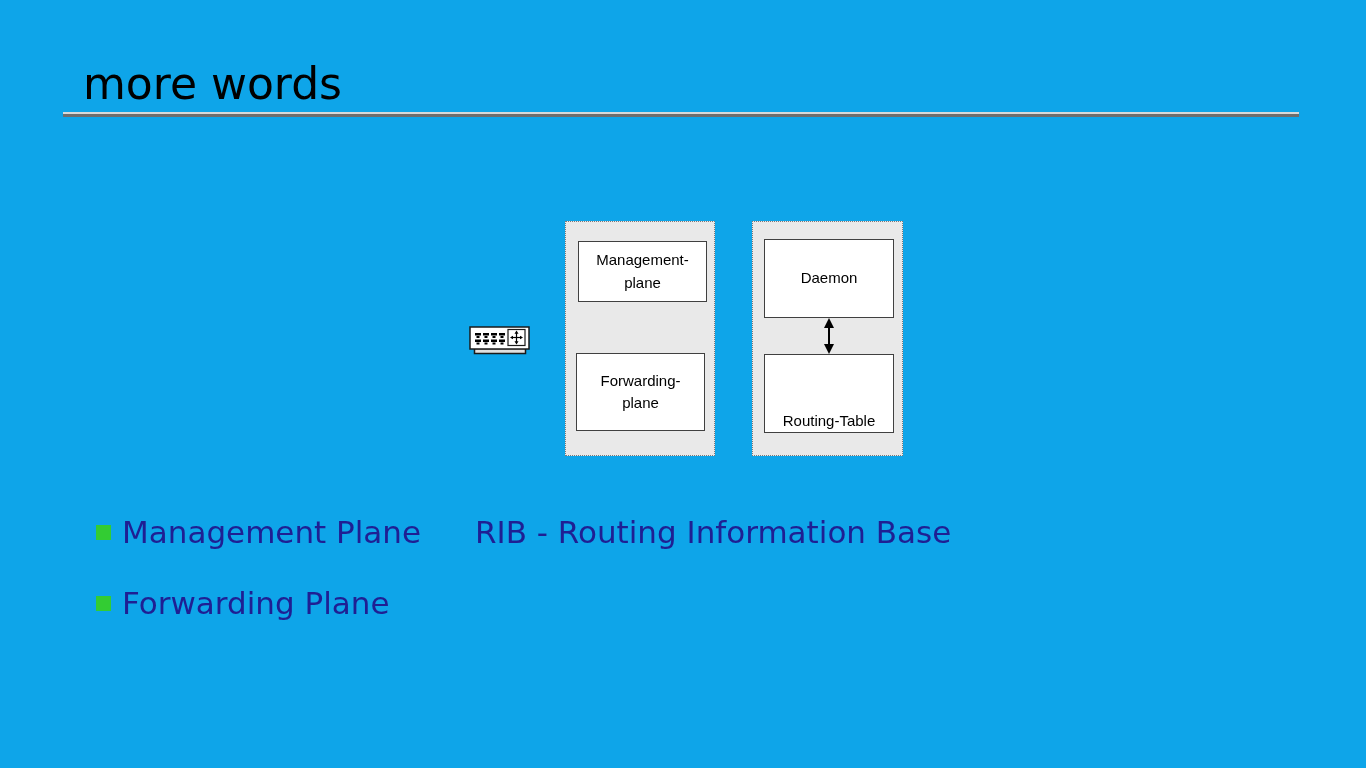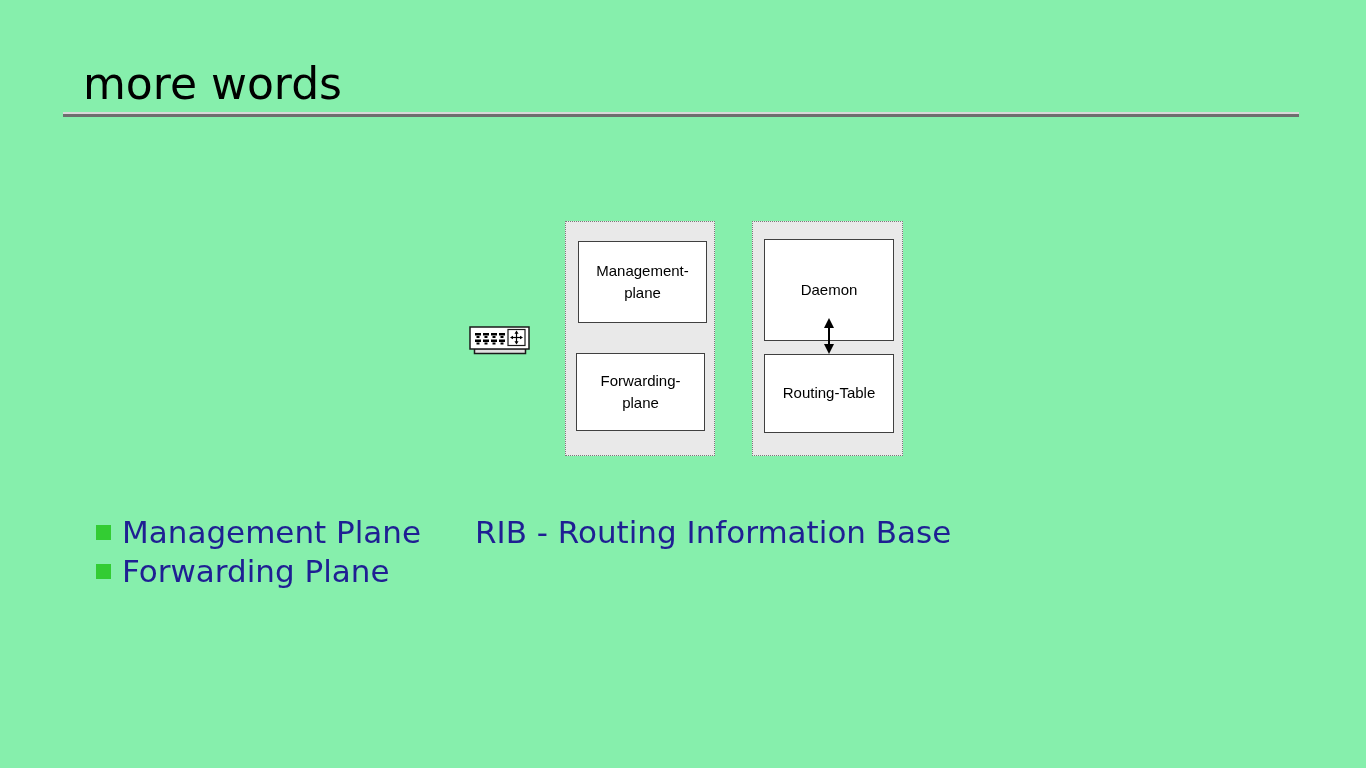--- a/index.html
+++ b/index.html
@@ -1,20 +1,20 @@
 <!DOCTYPE html>
 <html style="--bullet-green: #33cc33; --text-navy: #1f1f93; --container-fill: #e9e9e9; --rule-light: #d9d9d9; --rule-dark: #6e6e6e;"><head>
 <meta charset="utf-8">
 <style>
   html, body { margin: 0; padding: 0; background: #ffffff; }
   .slide {
     position: relative;
     width: 1366px;
     height: 768px;
-    background: #86efac;
+    background: #0ea5e9;
     overflow: hidden;
     font-family: "DejaVu Sans", sans-serif;
   }
 
   
   .title {
     position: absolute;
     left: 83px;
     top: 58px;
     margin: 0;
@@ -51,24 +51,24 @@
     display: flex;
     align-items: center;
     justify-content: center;
     text-align: center;
     font-family: "Liberation Sans", sans-serif;
     font-size: 15px;
     line-height: 1.5;
     color: #000000;
     white-space: pre-line;
   }
-  .management-box { left: 12px; top: 19px;  width: 129px; height: 82px; }
+  .management-box { left: 12px; top: 19px;  width: 129px; height: 61px; }
   .forwarding-box { left: 10px; top: 131px; width: 129px; height: 78px; }
-  .daemon-box     { left: 11px; top: 17px;  width: 130px; height: 102px; }
-  .routing-box    { left: 11px; top: 132px; width: 130px; height: 79px; }
+  .daemon-box     { left: 11px; top: 17px;  width: 130px; height: 79px; }
+  .routing-box    { left: 11px; top: 132px; width: 130px; height: 79px; align-items: flex-end; }
 
   .updown-arrow {
     position: absolute;
     left: 68px;
     top: 96px;
     width: 16px;
     height: 36px;
   }
 
   
@@ -83,21 +83,21 @@
   
   .bullet-row {
     position: absolute;
     left: 96px;
     height: 38px;
     display: flex;
     align-items: center;
     gap: 11px;
   }
   .bullet-row.row1 { top: 513px; }
-  .bullet-row.row2 { top: 552px; }
+  .bullet-row.row2 { top: 584px; }
   .bullet-sq {
     width: 15px;
     height: 15px;
     background: var(--bullet-green, #33cc33);
     flex: 0 0 auto;
   }
   .bullet-label, .def {
     font-family: "DejaVu Sans", sans-serif;
     font-size: 31px;
     color: var(--text-navy, #1f1f93);

